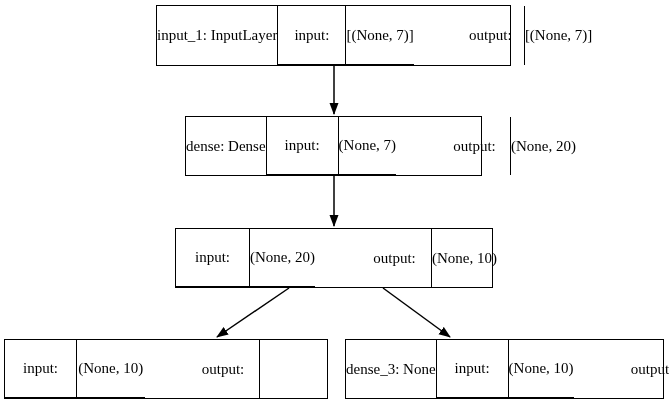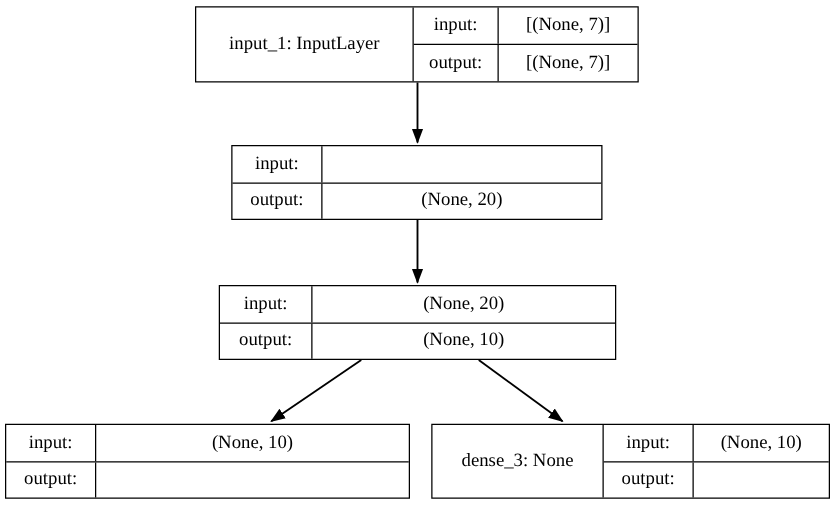--- a/index.html
+++ b/index.html
@@ -36,22 +36,23 @@
     display: flex;
     align-items: center;
     justify-content: center;
     border-right: 1.5px solid #000000;
     box-sizing: border-box;
     white-space: nowrap;
     font-family: Liberation Serif, serif;
   }
   .io {
     display: flex;
-    flex-direction: column;
+    flex-direction: row;
     flex: 1;
+    gap: 43px;
   }
   .io-row {
     display: flex;
     flex: 1;
   }
   .io-row.input-row {
     border-bottom: 1.5px solid #000000;
   }
   .io-label {
     display: flex;
@@ -94,23 +95,25 @@
         <div class="io-value">[(None, 7)]</div>
       </div>
       <div class="io-row">
         <div class="io-label" style="width:68px;">output:</div>
         <div class="io-value">[(None, 7)]</div>
       </div>
     </div>
   </div>
 
   <div class="node" style="left:185px; top:116px; width:297px; height:60px;">
+    <div class="name-cell" style="width:121px;">dense: Dense</div>
     <div class="io">
       <div class="io-row input-row">
         <div class="io-label" style="width:72px;">input:</div>
+        <div class="io-value">(None, 7)</div>
       </div>
       <div class="io-row">
         <div class="io-label" style="width:72px;">output:</div>
         <div class="io-value">(None, 20)</div>
       </div>
     </div>
   </div>
 
   <div class="node" style="left:175px; top:228px; width:318px; height:60px;">
     <div class="io">

